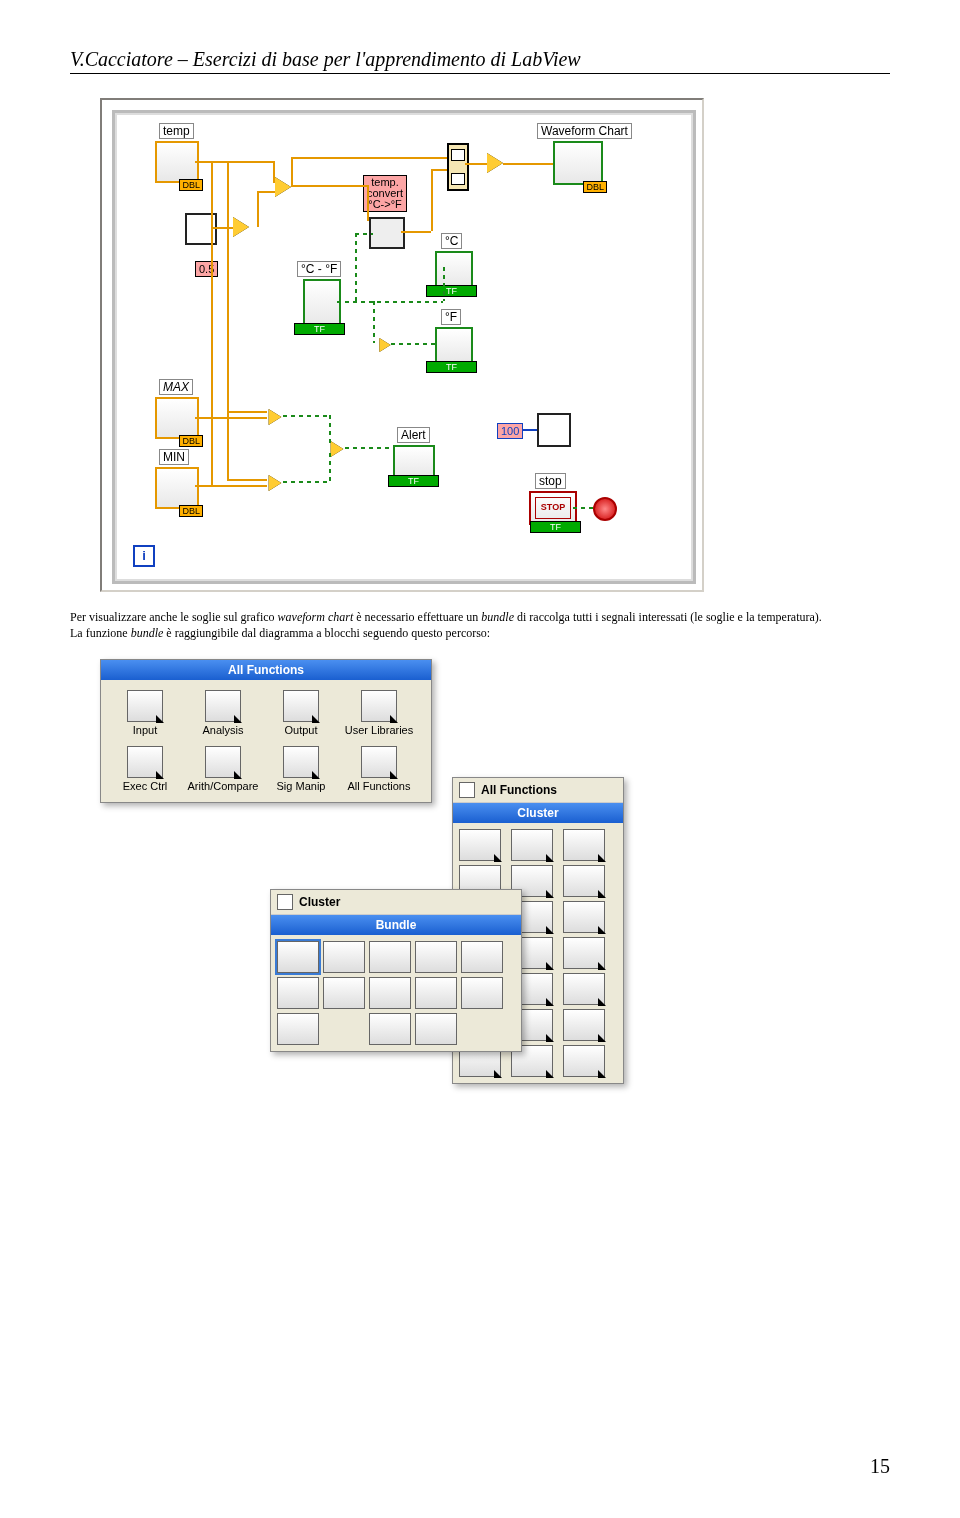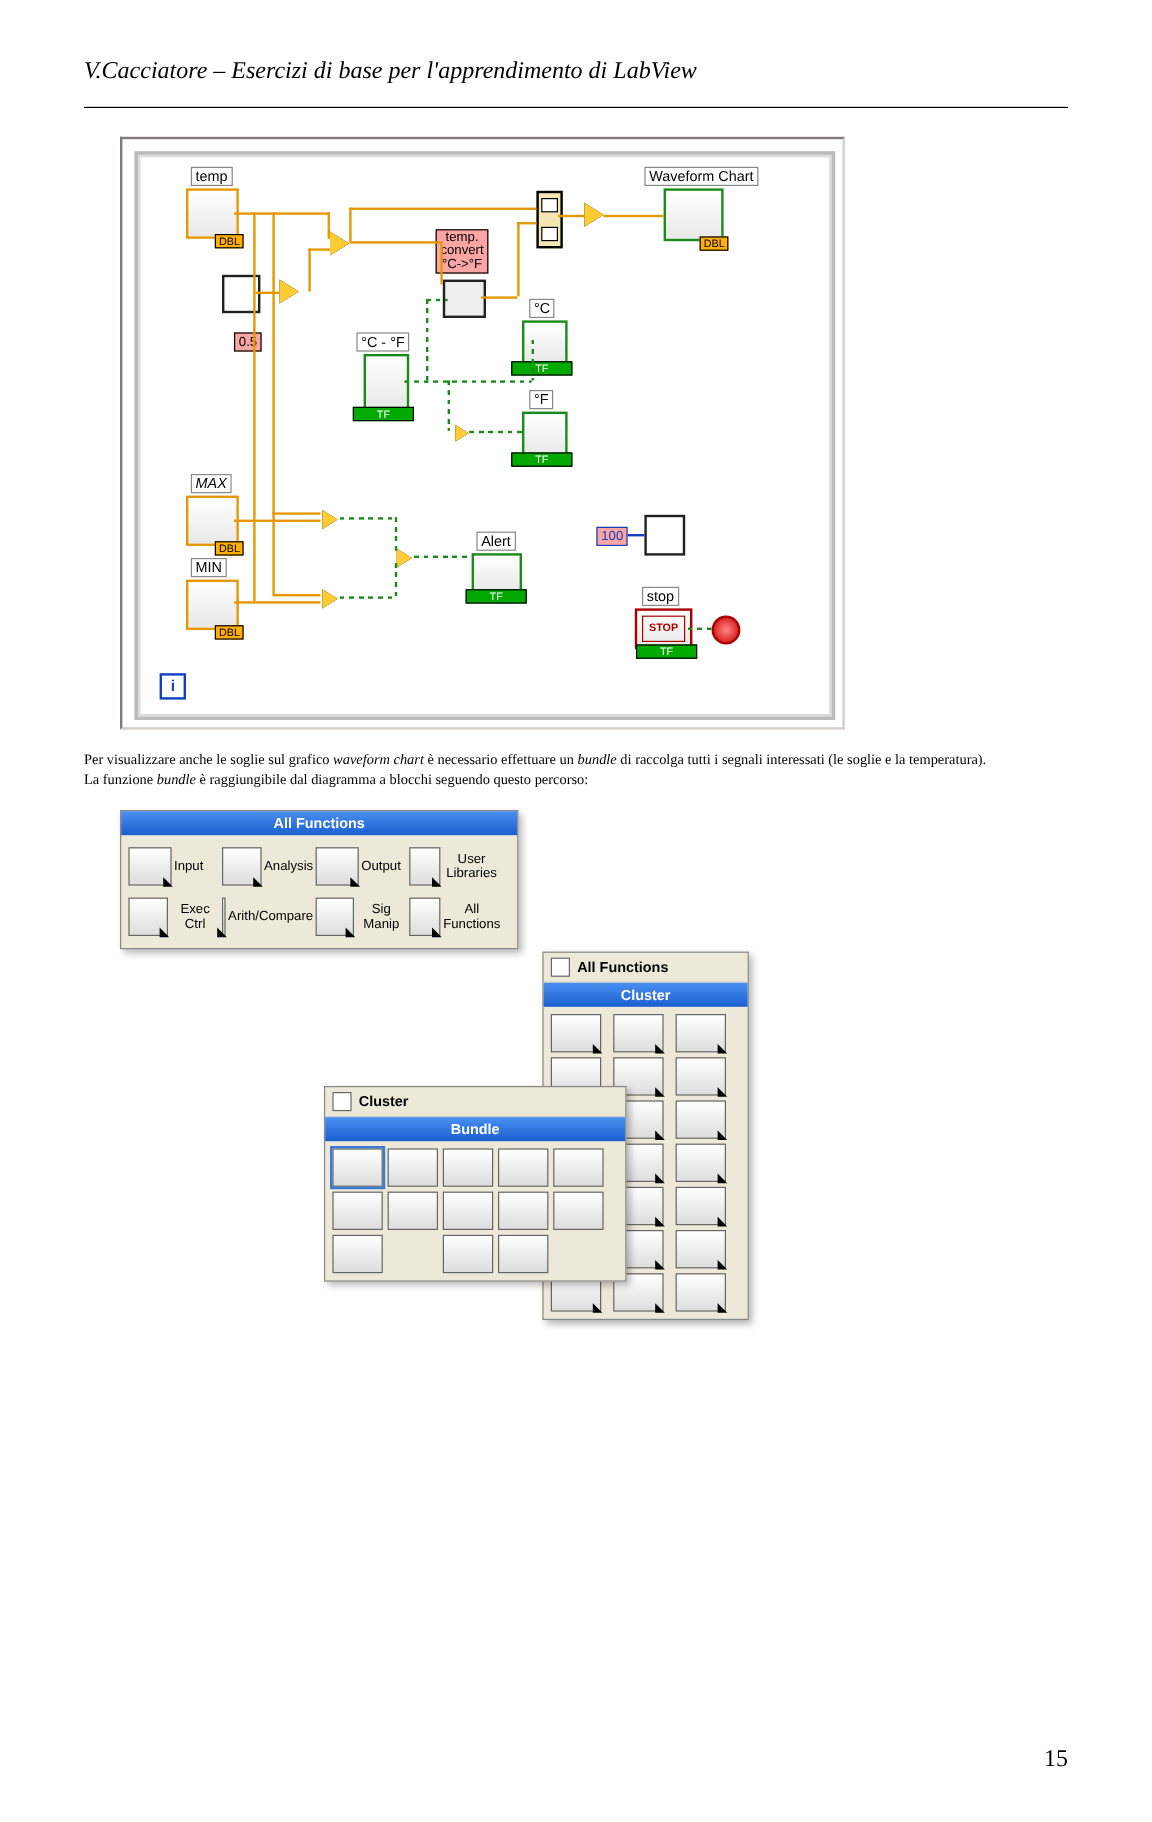--- a/index.html
+++ b/index.html
@@ -13,21 +13,21 @@
     padding: 48px 70px 40px 70px;
     box-sizing: border-box;
     width: 960px;
     position: relative;
     min-height: 1518px;
   }
   .header-line {
     font-style: italic;
     font-size: 20px;
     border-bottom: 1px solid #000;
-    padding-bottom: 18px;
+    padding-bottom: 2px;
     margin-bottom: 24px;
   }
   .body-text {
     font-size: 12px;
     line-height: 1.3;
     margin: 18px 0;
     text-align: justify;
   }
   .body-text .it { font-style: italic; }
   .page-num {
@@ -134,21 +134,21 @@
   .pal-head .pin { width:14px;height:14px;border:1px solid #666;background:#fff;display:inline-block;}
   .pal-head .t { font-weight:bold; }
   .search-box { border:1px solid #888; background:#fff; padding:1px 4px; border-radius:2px; margin-left:auto; font-size:11px;}
   .pal-grid {
     display: grid;
     grid-template-columns: repeat(4, 76px);
     gap: 2px;
     padding: 6px;
   }
   .pal-cell {
-    display:flex; flex-direction:row; align-items:center; gap:2px;
+    display:flex; flex-direction:column; align-items:center; gap:2px;
     padding:4px 0;
   }
   .pal-ico {
     width:34px; height:30px; border:1px solid #666; background:linear-gradient(#fff,#ddd);
     position:relative;
   }
   .pal-ico.sub::after{
     content:""; position:absolute; right:-2px; bottom:-2px;
     width:0;height:0;border-left:8px solid #000;border-top:8px solid transparent;
   }

